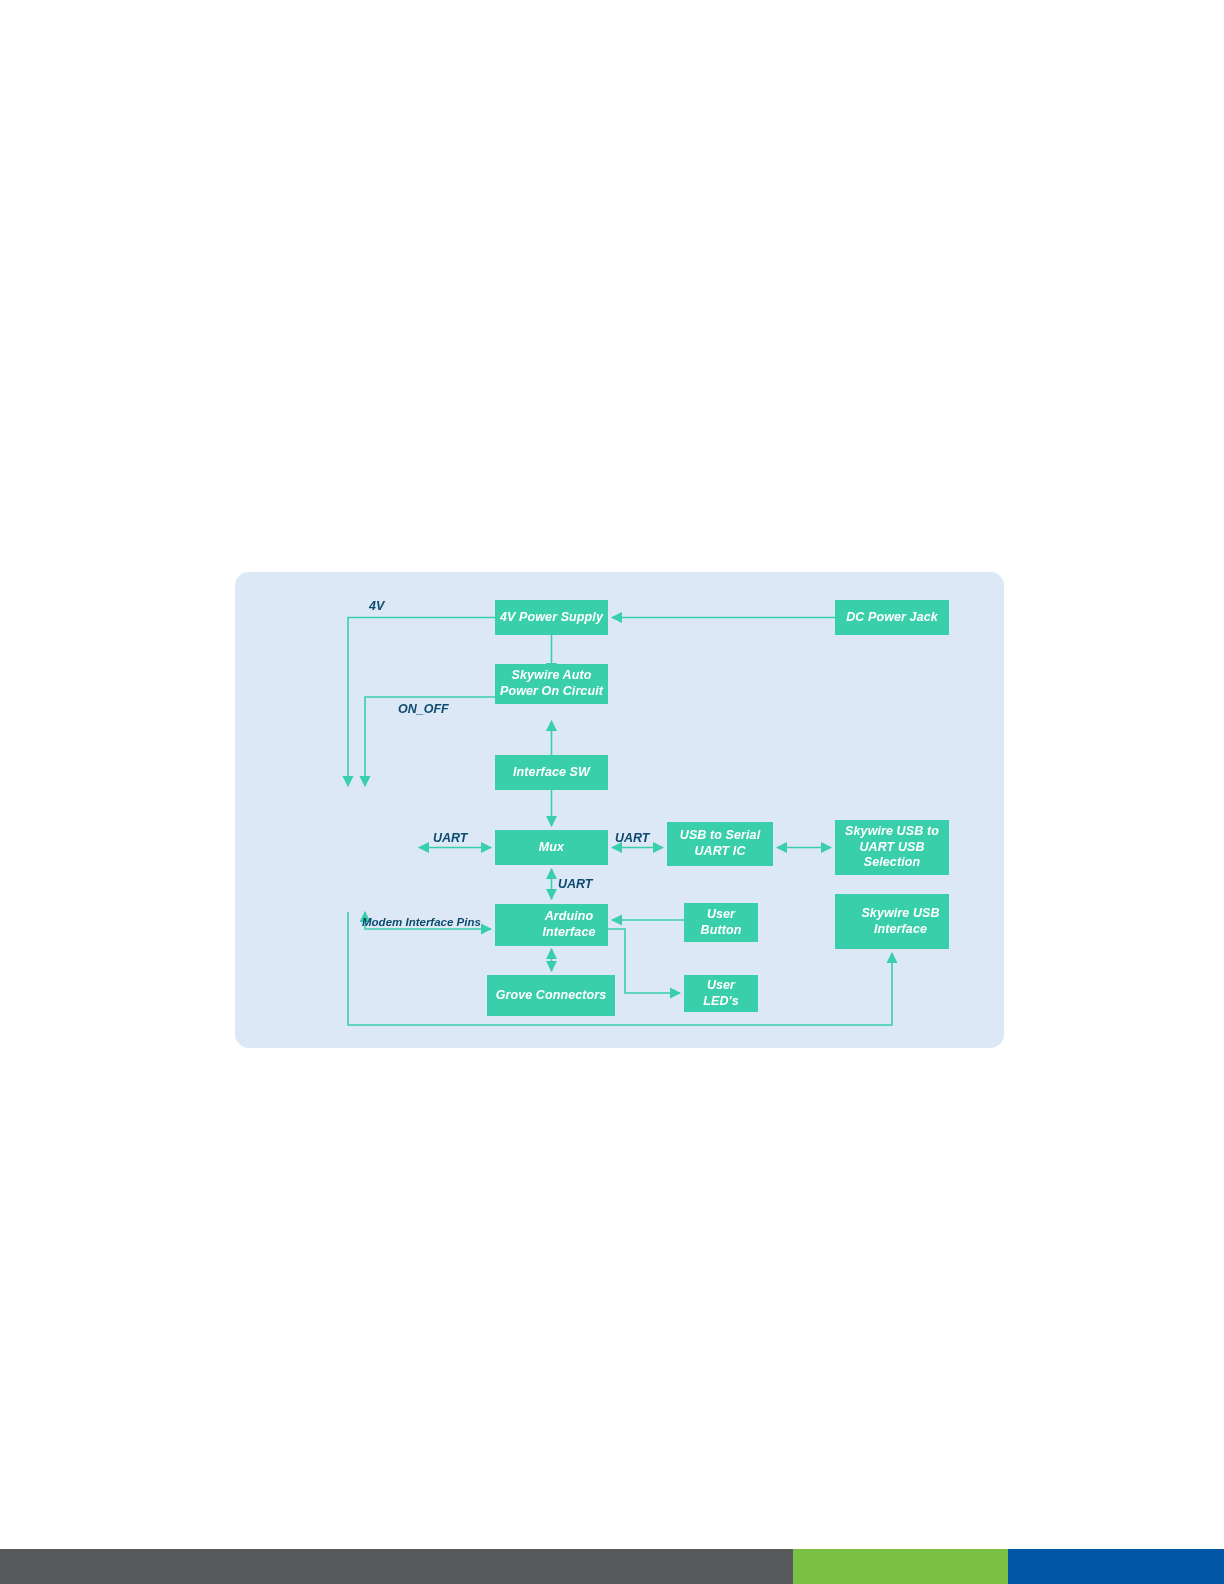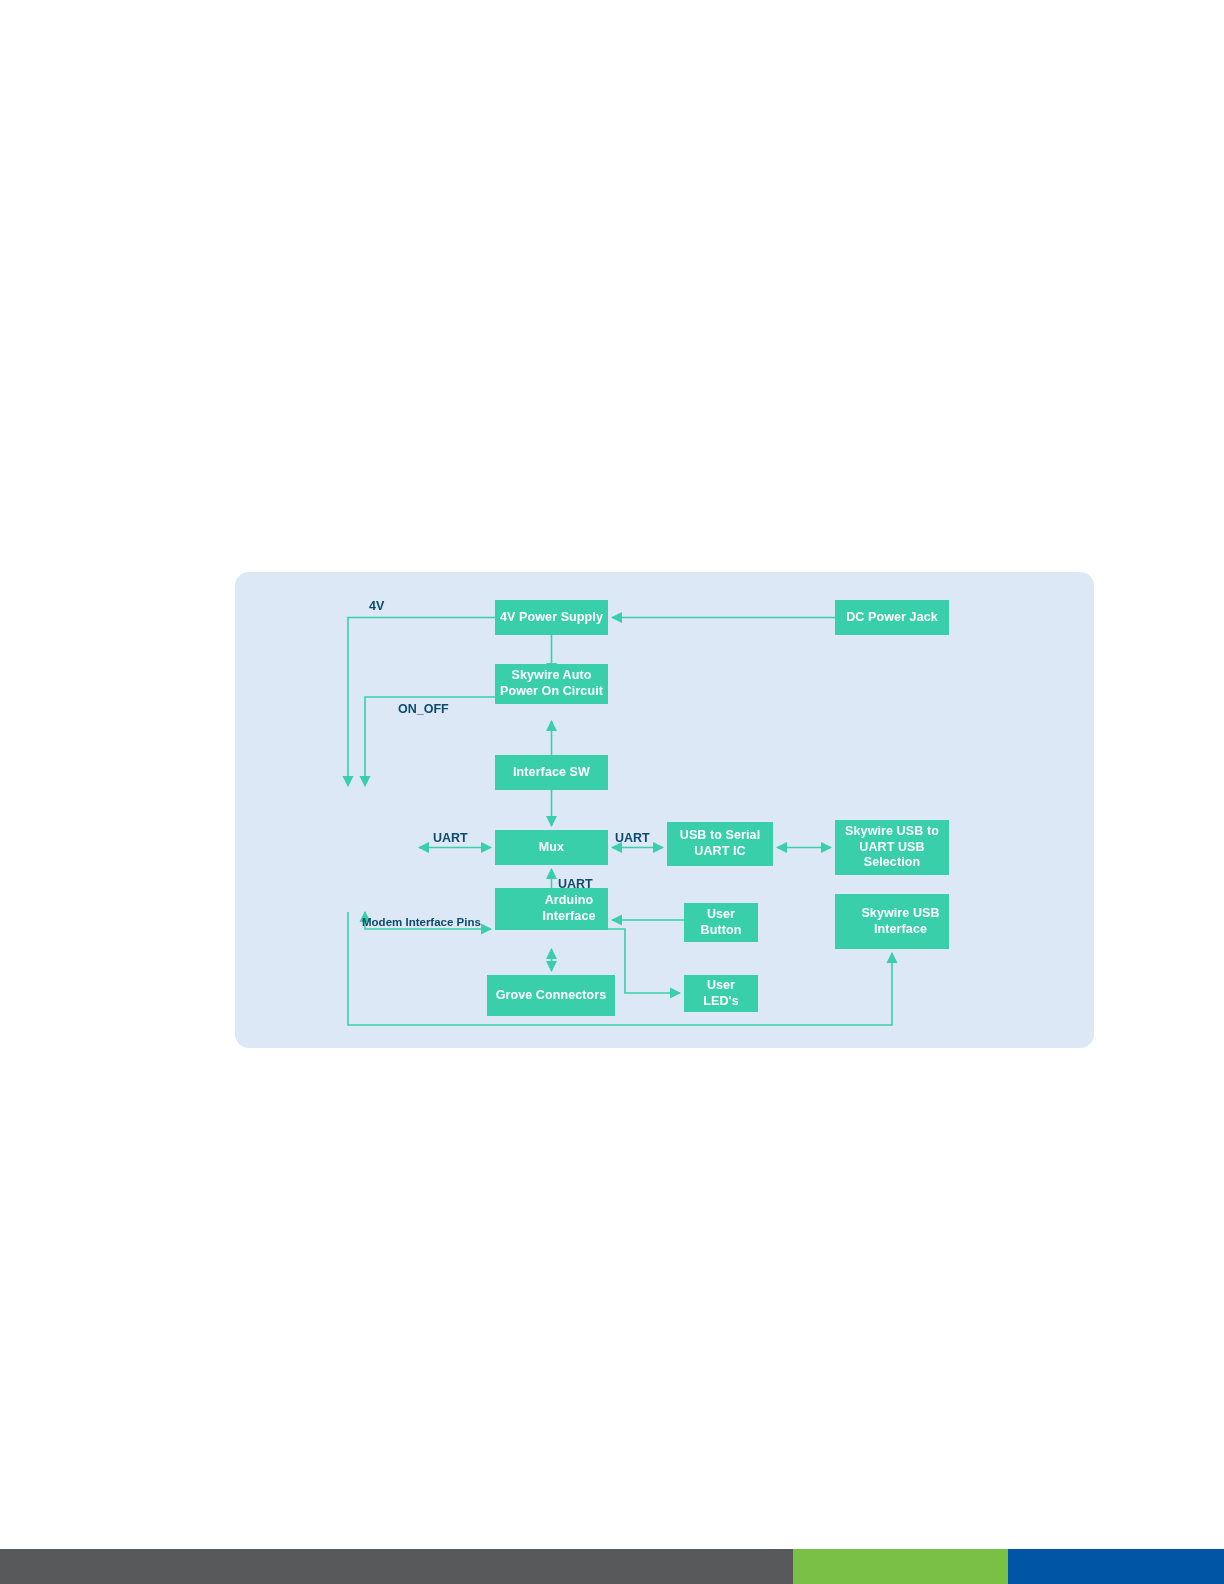--- a/index.html
+++ b/index.html
@@ -13,23 +13,24 @@
   #page {
     position: relative;
     width: 1224px; height: 1584px;
     background: #ffffff;
   }
 
   
   #diagram-panel {
     position: absolute;
     left: 235px; top: 572px;
-    width: 859px; height: 476px;
+    width: 769px; height: 476px;
     background: #dce8f5;
     border-radius: 14px;
+    font-style: italic;
   }
   #svg-layer {
     position: absolute;
     left: 0; top: 0;
     width: 769px; height: 476px;
     overflow: visible;
   }
 
   
   .node {
@@ -123,21 +124,21 @@
 
     <div class="node green" style="left:260px; top:183px; width:113px; height:35px;">Interface SW</div>
 
 
     <div class="node green" style="left:260px; top:258px; width:113px; height:35px;">Mux</div>
 
     <div class="node green" style="left:432px; top:250px; width:106px; height:44px;">USB to Serial UART IC</div>
 
     <div class="node green" style="left:600px; top:248px; width:114px; height:55px;">Skywire USB to UART USB Selection</div>
 
-    <div class="node green" style="left:260px; top:316px; width:113px; height:42px;padding-left:39px;">Arduino Interface</div>
+    <div class="node green" style="left:260px; top:332px; width:113px; height:42px;padding-left:39px;">Arduino Interface</div>
 
     <div class="node green" style="left:449px; top:331px; width:74px; height:39px;">User Button</div>
 
     <div class="node green" style="left:600px; top:322px; width:114px; height:55px;padding-left:21px;">Skywire USB Interface</div>
 
     <div class="node green" style="left:252px; top:403px; width:128px; height:41px;">Grove Connectors</div>
 
     <div class="node green" style="left:449px; top:403px; width:74px; height:37px;">User LED's</div>
 
     <div class="edge-label" style="left:134px; top:27px;">4V</div>

